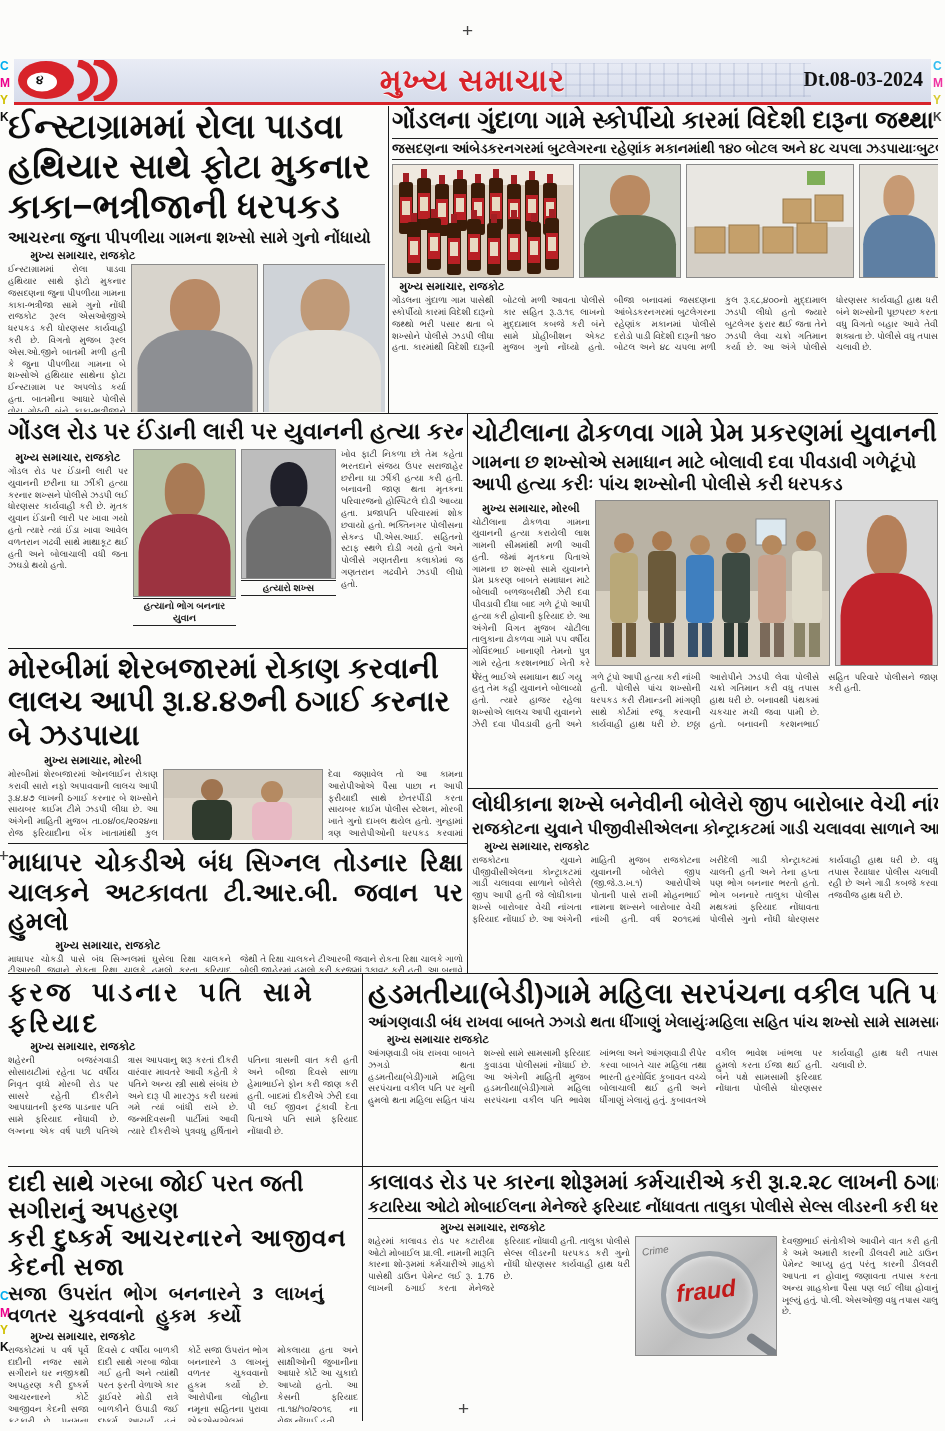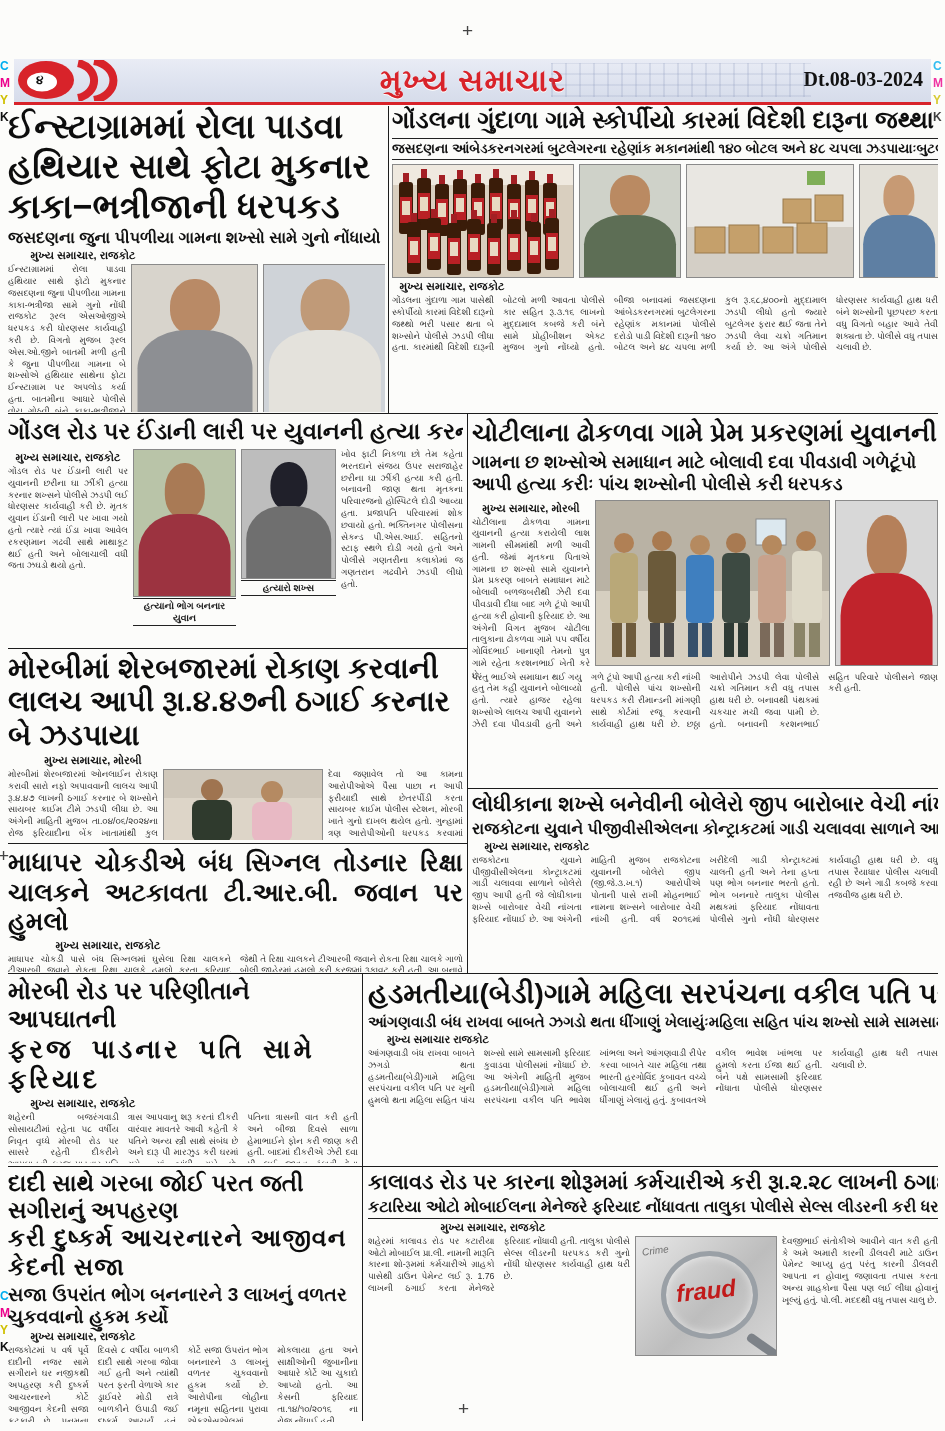--- a/index.html
+++ b/index.html
@@ -94,21 +94,21 @@
   <div class="hdiv" style="left:467px;top:788px;width:471px;"></div>
   <div class="hdiv" style="left:8px;top:843px;width:459px;"></div>
   <div class="hdiv" style="left:8px;top:973px;width:930px;"></div>
   <div class="hdiv" style="left:8px;top:1166px;width:930px;"></div>
   <div class="vdiv" style="left:388px;top:106px;height:307px;"></div>
   <div class="vdiv" style="left:467px;top:413px;height:560px;"></div>
   <div class="vdiv" style="left:362px;top:973px;height:448px;"></div>
 
   <div class="art" style="left:8px;top:106px;width:377px;height:306px;">
     <div class="hl" style="font-size:34px;">ઈન્સ્ટાગ્રામમાં રોલા પાડવા હથિયાર સાથે ફોટા મુકનાર કાકા−ભત્રીજાની ધરપકડ</div>
-    <div class="sub" style="font-size:16px;margin-top:3px;">જસદણના જુના પીપળીયા ગામના શખ્સો સામે ગુનો નોંધાયો</div>
+    <div class="sub" style="font-size:16px;margin-top:3px;">આચરના જુના પીપળીયા ગામના શખ્સો સામે ગુનો નોંધાયો</div>
     <div class="byline" style="width:150px;text-align:center;">મુખ્ય સમાચાર, રાજકોટ</div>
     <div class="row" style="height:152px;">
       <div class="body" style="width:118px;flex:none;">ઈન્સ્ટાગ્રામમાં રોલા પાડવા હથિયાર સાથે ફોટો મુકનાર જસદણના જુના પીપળીયા ગામના કાકા-ભત્રીજા સામે ગુનો નોંધી રાજકોટ રૂરલ એસઓજીએ ધરપકડ કરી ધોરણસર કાર્યવાહી કરી છે. વિગતો મુજબ રૂરલ એસ.ઓ.જીને બાતમી મળી હતી કે જુના પીપળીયા ગામના બે શખ્સોએ હથિયાર સાથેના ફોટા ઈન્સ્ટાગ્રામ પર અપલોડ કર્યા હતા. બાતમીના આધારે પોલીસે વોચ ગોઠવી બંને કાકા-ભત્રીજાને ઝડપી લઈ તેમની પાસેથી હથિયાર કબજે કરી આર્મ્સ એક્ટ મુજબ ગુનો નોંધ્યો હતો.</div>
       <div class="photo person" style="width:127px;height:150px;--skin:#b98a66;--shirt:#8d8f93;background:#d8d4cc;"></div>
       <div class="photo person" style="width:124px;height:150px;--skin:#c09a78;--shirt:#e4e2dc;background:#cfd3d8;"></div>
     </div>
     <div class="body cols3" style="margin-top:3px;height:60px;">બંને શખ્સો સામે અગાઉ પણ ગુના નોંધાયેલા હોવાનું પોલીસ તપાસમાં બહાર આવ્યું છે. પોલીસે બંનેની પૂછપરછ હાથ ધરતા વધુ વિગતો બહાર આવે તેવી શક્યતા છે અને રાજકોટ રૂરલ એસઓજીએ ધોરણસર કાર્યવાહી કરી વધુ તપાસ ચલાવી છે.</div>
   </div>
 
   <div class="art" style="left:392px;top:106px;width:546px;height:306px;">
@@ -162,21 +162,21 @@
     </div>
     <div class="byline" style="width:120px;">મુખ્ય સમાચાર, રાજકોટ</div>
     <div class="body cols5" style="height:86px;margin-top:0;">ગોંડલના ગુંદાળા ગામ પાસેથી સ્કોર્પીયો કારમાં વિદેશી દારૂનો જથ્થો ભરી પસાર થતા બે શખ્સોને પોલીસે ઝડપી લીધા હતા. કારમાંથી વિદેશી દારૂની બોટલો મળી આવતા પોલીસે કાર સહિત રૂ.૩.૧૬ લાખનો મુદ્દામાલ કબજે કરી બંને સામે પ્રોહીબીશન એક્ટ મુજબ ગુનો નોંધ્યો હતો. બીજા બનાવમાં જસદણના આંબેડકરનગરમાં બુટલેગરના રહેણાંક મકાનમાં પોલીસે દરોડો પાડી વિદેશી દારૂની ૧૪૦ બોટલ અને ૪૮ ચપલા મળી કુલ રૂ.૬૮,૪૦૦નો મુદ્દામાલ ઝડપી લીધો હતો જ્યારે બુટલેગર ફરાર થઈ જતા તેને ઝડપી લેવા ચક્રો ગતિમાન કર્યા છે. આ અંગે પોલીસે ધોરણસર કાર્યવાહી હાથ ધરી બંને શખ્સોની પૂછપરછ કરતા વધુ વિગતો બહાર આવે તેવી શક્યતા છે. પોલીસે વધુ તપાસ ચલાવી છે.</div>
   </div>
 
   <div class="art" style="left:8px;top:418px;width:455px;height:226px;">
     <div class="hl" style="font-size:23px;white-space:nowrap;">ગોંડલ રોડ પર ઈંડાની લારી પર યુવાનની હત્યા કરનાર શખ્સની ધરપકડ</div>
     <div class="row" style="margin-top:4px;height:192px;">
       <div style="width:120px;flex:none;">
         <div class="byline">મુખ્ય સમાચાર, રાજકોટ</div>
-        <div class="body">ગોંડલ રોડ પર ઈંડાની લારી પર યુવાનની છરીના ઘા ઝીંકી હત્યા કરનાર શખ્સને પોલીસે ઝડપી લઈ ધોરણસર કાર્યવાહી કરી છે. મૃતક યુવાન ઈંડાની લારી પર ખાવા ગયો હતો ત્યારે ત્યાં ઈંડા ખાવા આવેલ રકરણમાન ગઢવી સાથે માથાકૂટ થઈ હતી અને બોલાચાલી વધી જતા ઝઘડો થયો હતો.</div>
+        <div class="body">ગોંડલ રોડ પર ઈંડાની લારી પર યુવાનની છરીના ઘા ઝીંકી હત્યા કરનાર શખ્સને પોલીસે ઝડપી લઈ ધોરણસર કાર્યવાહી કરી છે. મૃતક યુવાન ઈંડાની લારી પર ખાવા ગયો હતો ત્યારે ત્યાં ઈંડા ખાવા આવેલ વળતરાન ગઢવી સાથે માથાકૂટ થઈ હતી અને બોલાચાલી વધી જતા ઝઘડો થયો હતો.</div>
       </div>
       <div style="width:103px;flex:none;">
         <div class="photo person" style="width:103px;height:148px;--skin:#a97a55;--shirt:#9c3340;background:#b9c4a8;"></div>
         <div class="caption">હત્યાનો ભોગ બનનાર યુવાન</div>
       </div>
       <div style="width:95px;flex:none;">
         <div class="photo person" style="width:95px;height:130px;--skin:#20202a;--shirt:#6f6f6f;background:#bdbdbd;"></div>
         <div class="caption">હત્યારો શખ્સ</div>
       </div>
       <div class="body" style="flex:1;">ખોવ ફાટી નિકળા છો તેમ કહેતા ભરતદાને સંજય ઉપર સરાજાહેર છરીના ઘા ઝીંકી હત્યા કરી હતી. બનાવની જાણ થતા મૃતકના પરિવારજનો હોસ્પિટલે દોડી આવ્યા હતા. પ્રજાપતિ પરિવારમાં શોક છવાયો હતો. ભક્તિનગર પોલીસના સેકન્ડ પી.એસ.આઈ. સહિતનો સ્ટાફ સ્થળે દોડી ગયો હતો અને પોલીસે ગણતરીના કલાકોમાં જ ગણતરાન ગઢવીને ઝડપી લીધો હતો.</div>
@@ -270,49 +270,48 @@
     <div class="body cols4" style="height:112px;">રાજકોટના યુવાને પીજીવીસીએલના કોન્ટ્રાકટમાં ગાડી ચલાવવા સાળાને બોલેરો જીપ આપી હતી જે લોધીકાના શખ્સે બારોબાર વેચી નાંખતા ફરિયાદ નોંધાઈ છે. આ અંગેની માહિતી મુજબ રાજકોટના યુવાનની બોલેરો જીપ (જી.જે.૩.ખ.૧) આરોપીએ પોતાની પાસે રાખી મોહનભાઈ નામના શખ્સને બારોબાર વેચી નાંખી હતી. વર્ષ ૨૦૧૬માં ખરીદેલી ગાડી કોન્ટ્રાક્ટમાં ચાલતી હતી અને તેના હપ્તા પણ ભોગ બનનાર ભરતો હતો. ભોગ બનનારે તાલુકા પોલીસ મથકમાં ફરિયાદ નોંધાવતા પોલીસે ગુનો નોંધી ધોરણસર કાર્યવાહી હાથ ધરી છે. વધુ તપાસ રૈયાધાર પોલીસ ચલાવી રહી છે અને ગાડી કબજે કરવા તજવીજ હાથ ધરી છે.</div>
   </div>
 
   <div class="art" style="left:8px;top:848px;width:455px;height:124px;">
     <div class="hl" style="font-size:25px;text-align:justify;">માધાપર ચોકડીએ બંધ સિગ્નલ તોડનાર રિક્ષા ચાલકને અટકાવતા ટી.આર.બી. જવાન પર હુમલો</div>
     <div class="byline" style="width:200px;">મુખ્ય સમાચાર, રાજકોટ</div>
     <div class="body cols2" style="height:50px;">માધાપર ચોકડી પાસે બંધ સિગ્નલમાં ઘુસેલા રિક્ષા ચાલકને ટીઆરબી જવાને રોકતા રિક્ષા ચાલકે હુમલો કરતા ફરિયાદ નોંધાઈ છે. ટીઆરબી જવાન માધાપર ચોકડી પર પોતાની ફરજ પર હતો ત્યારે બંધ સિગ્નલમાં એક રિક્ષા ચાલક ઘૂસી આવ્યો હતો જેથી તે રિક્ષા ચાલકને ટીઆરબી જવાને રોકતા રિક્ષા ચાલકે ગાળો બોલી જાહેરમાં હુમલો કરી ફરજમાં રૂકાવટ કરી હતી. આ બનાવે પોલીસે ગુનો નોંધી તપાસ હાથ ધરી છે.</div>
   </div>
 
   <div class="art" style="left:8px;top:977px;width:350px;height:186px;">
-    <div class="hl" style="font-size:24px;">મોરબી રોડ પર પરિણીતાને આપઘાતની</div>
     <div class="hl" style="font-size:26px;letter-spacing:3px;word-spacing:8px;">ફરજ પાડનાર પતિ સામે ફરિયાદ</div>
     <div class="byline" style="width:150px;">મુખ્ય સમાચાર, રાજકોટ</div>
     <div class="body cols3" style="height:112px;">શહેરની બજરંગવાડી સોસાયટીમાં રહેતા ૫૮ વર્ષીય નિવૃત વૃધ્ધે મોરબી રોડ પર સાસરે રહેતી દીકરીને આપઘાતની ફરજ પાડનાર પતિ સામે ફરિયાદ નોંધાવી છે. લગ્નના એક વર્ષ પછી પતિએ ત્રાસ આપવાનુ શરૂ કરતાં દીકરી વારંવાર માવતરે આવી કહેતી કે પતિને અન્ય સ્ત્રી સાથે સંબંધ છે અને દારૂ પી મારઝુડ કરી ઘરમાં ગમે ત્યાં બાંધી રાખે છે. જન્મદિવસની પાર્ટીમાં આવી ત્યારે દીકરીએ પુત્રવધુ હર્ષિતાને પતિના ત્રાસની વાત કરી હતી અને બીજા દિવસે સાળા હેમાભાઈને ફોન કરી જાણ કરી હતી. બાદમાં દીકરીએ ઝેરી દવા પી લઈ જીવન ટૂંકાવી દેતા પિતાએ પતિ સામે ફરિયાદ નોંધાવી છે.</div>
   </div>
 
   <div class="art" style="left:368px;top:977px;width:570px;height:186px;">
     <div class="hl" style="font-size:28px;white-space:nowrap;">હડમતીયા(બેડી)ગામે મહિલા સરપંચના વકીલ પતિ પર ખુની હૂમલો</div>
     <div class="sub" style="font-size:15px;margin-top:3px;white-space:nowrap;">આંગણવાડી બંધ રાખવા બાબતે ઝગડો થતા ધીંગાણું ખેલાયુંઃમહિલા સહિત પાંચ શખ્સો સામે સામસામી નોંધાઈ ફરિયાદ</div>
     <div class="byline" style="width:140px;">મુખ્ય સમાચાર રાજકોટ</div>
     <div class="body cols5" style="height:108px;">આંગણવાડી બંધ રાખવા બાબતે ઝગડો થતા હડમતીયા(બેડી)ગામે મહિલા સરપંચના વકીલ પતિ પર ખુની હુમલો થતા મહિલા સહિત પાંચ શખ્સો સામે સામસામી ફરિયાદ કુવાડવા પોલીસમાં નોંધાઈ છે. આ અંગેની માહિતી મુજબ હડમતીયા(બેડી)ગામે મહિલા સરપંચના વકીલ પતિ ભાવેશ ખાંભલા અને આંગણવાડી રીપેર કરવા બાબતે ચાર મહિલા તથા ભારતી હરગોવિંદ કુબાવત વચ્ચે બોલાચાલી થઈ હતી અને ધીંગાણું ખેલાયું હતું. કુબાવતએ વકીલ ભાવેશ ખાંભલા પર હુમલો કરતા ઈજા થઈ હતી. બંને પક્ષે સામસામી ફરિયાદ નોંધાતા પોલીસે ધોરણસર કાર્યવાહી હાથ ધરી તપાસ ચલાવી છે.</div>
   </div>
 
   <div class="art" style="left:8px;top:1170px;width:350px;height:252px;">
     <div class="hl" style="font-size:23px;">દાદી સાથે ગરબા જોઈ પરત જતી સગીરાનું અપહરણ</div>
     <div class="hl" style="font-size:24px;letter-spacing:1px;">કરી દુષ્કર્મ આચરનારને આજીવન કેદની સજા</div>
-    <div class="sub" style="font-size:19px;margin-top:3px;">સજા ઉપરાંત ભોગ બનનારને 3 લાખનું વળતર ચુકવવાનો હુકમ કર્યો</div>
+    <div class="sub" style="font-size:19px;margin-top:3px;font-family:Liberation Mono, monospace;">સજા ઉપરાંત ભોગ બનનારને 3 લાખનું વળતર ચુકવવાનો હુકમ કર્યો</div>
     <div class="byline" style="width:150px;">મુખ્ય સમાચાર, રાજકોટ</div>
     <div class="body cols4" style="height:150px;">રાજકોટમાં ૫ વર્ષ પૂર્વે દાદીની નજર સામે સગીરાને ઘર નજીકથી અપહરણ કરી દુષ્કર્મ આચરનારને કોર્ટે આજીવન કેદની સજા ફટકારી છે. પૂનમના દિવસે ૮ વર્ષીય બાળકી દાદી સાથે ગરબા જોવા ગઈ હતી અને ત્યાંથી પરત ફરતી વેળાએ કાર ડ્રાઈવરે મોડી રાત્રે બાળકીને ઉપાડી જઈ દુષ્કર્મ આચર્યું હતું. કોર્ટે સજા ઉપરાંત ભોગ બનનારને ૩ લાખનું વળતર ચુકવવાનો હુકમ કર્યો છે. આરોપીના લોહીના નમૂના સહિતના પુરાવા એફએસએલમાં મોકલાયા હતા અને સાક્ષીઓની જુબાનીના આધારે કોર્ટે આ ચુકાદો આપ્યો હતો. આ કેસની ફરિયાદ તા.૧૪/૧૦/૨૦૧૬ ના રોજ નોંધાઈ હતી.</div>
   </div>
 
   <div class="art" style="left:368px;top:1170px;width:570px;height:252px;">
     <div class="hl" style="font-size:21px;white-space:nowrap;">કાલાવડ રોડ પર કારના શોરૂમમાં કર્મચારીએ કરી રૂા.૨.૨૮ લાખની ઠગાઈ</div>
     <div class="sub" style="font-size:16px;margin-top:3px;white-space:nowrap;border-bottom:1px solid #222;padding-bottom:2px;">કટારિયા ઓટો મોબાઈલના મેનેજરે ફરિયાદ નોંધાવતા તાલુકા પોલીસે સેલ્સ લીડરની કરી ધરપકડ</div>
     <div class="byline" style="width:250px;">મુખ્ય સમાચાર, રાજકોટ</div>
     <div class="row" style="height:150px;">
       <div class="body cols2" style="width:262px;flex:none;">શહેરમાં કાલાવડ રોડ પર કટારીયા ઓટો મોબાઈલ પ્રા.લી. નામની મારૂતિ કારના શો-રૂમમાં કર્મચારીએ ગ્રાહકો પાસેથી ડાઉન પેમેન્ટ લઈ રૂ. 1.76 લાખની ઠગાઈ કરતા મેનેજરે ફરિયાદ નોંધાવી હતી. તાલુકા પોલીસે સેલ્સ લીડરની ધરપકડ કરી ગુનો નોંધી ધોરણસર કાર્યવાહી હાથ ધરી છે.</div>
       <div class="photo fraud-img" style="width:142px;height:120px;">
         <span class="smalltxt">Crime</span>
         <div class="lens"></div>
         <div class="fraud-word">fraud</div>
       </div>
-      <div class="body" style="flex:1;">દેવજીભાઈ સંતોકીએ આવીને વાત કરી હતી કે અમે અમારી કારની ડીલવરી માટે ડાઉન પેમેન્ટ આપ્યુ હતુ પરંતુ કારની ડીલવરી આપતા ન હોવાનુ જણાવતા તપાસ કરતા અન્ય ગ્રાહકોના પૈસા પણ લઈ લીધા હોવાનું ખૂલ્યું હતું. પો.લી. મદદથી વધુ તપાસ ચાલુ છે.</div>
+      <div class="body" style="flex:1;">દેવજીભાઈ સંતોકીએ આવીને વાત કરી હતી કે અમે અમારી કારની ડીલવરી માટે ડાઉન પેમેન્ટ આપ્યુ હતુ પરંતુ કારની ડીલવરી આપતા ન હોવાનુ જણાવતા તપાસ કરતા અન્ય ગ્રાહકોના પૈસા પણ લઈ લીધા હોવાનું ખૂલ્યું હતું. પો.લી. એસઓજી વધુ તપાસ ચાલુ છે.</div>
     </div>
   </div>
 
 </div>
 
 </body></html>

